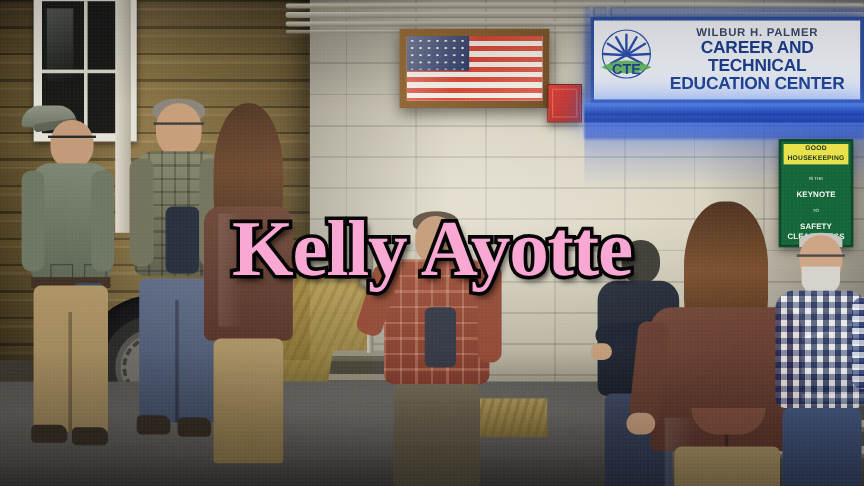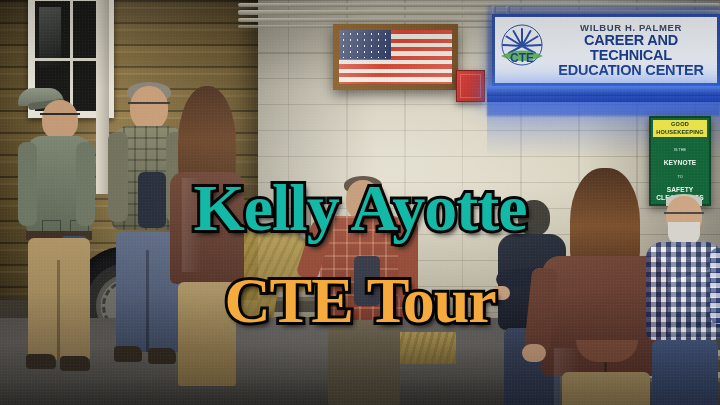--- a/index.html
+++ b/index.html
@@ -302,21 +302,21 @@
 
   
   #title-block{
     position:absolute;left:0;right:0;top:176px;
     text-align:center;pointer-events:none;
     font-family:"Liberation Serif","DejaVu Serif",serif;
     font-weight:bold;
   }
   #title-line1{
     font-size:66px;line-height:64px;letter-spacing:-1px;
-    color:#14b8a6;
+    color:#f9a8d4;
     -webkit-text-stroke:6px #080808;
     paint-order:stroke fill;
     text-shadow:
       0 0 2px #080808,
       3px 4px 5px rgba(0,0,0,.85);
   }
   #title-line2{
     font-size:64px;line-height:62px;letter-spacing:-1px;
     margin-top:30px;
     color:#f4aa3c;
@@ -507,16 +507,15 @@
       <div class="arm r"></div>
       <div class="legs"></div>
     </div>
 
     <div id="grade"></div>
     <div id="noise"></div>
   </div>
 
   <div id="title-block">
     <div id="title-line1">Kelly Ayotte</div>
-    <div id="title-line2">CTE Tour</div>
   </div>
 
 </div>
 
 </body></html>

